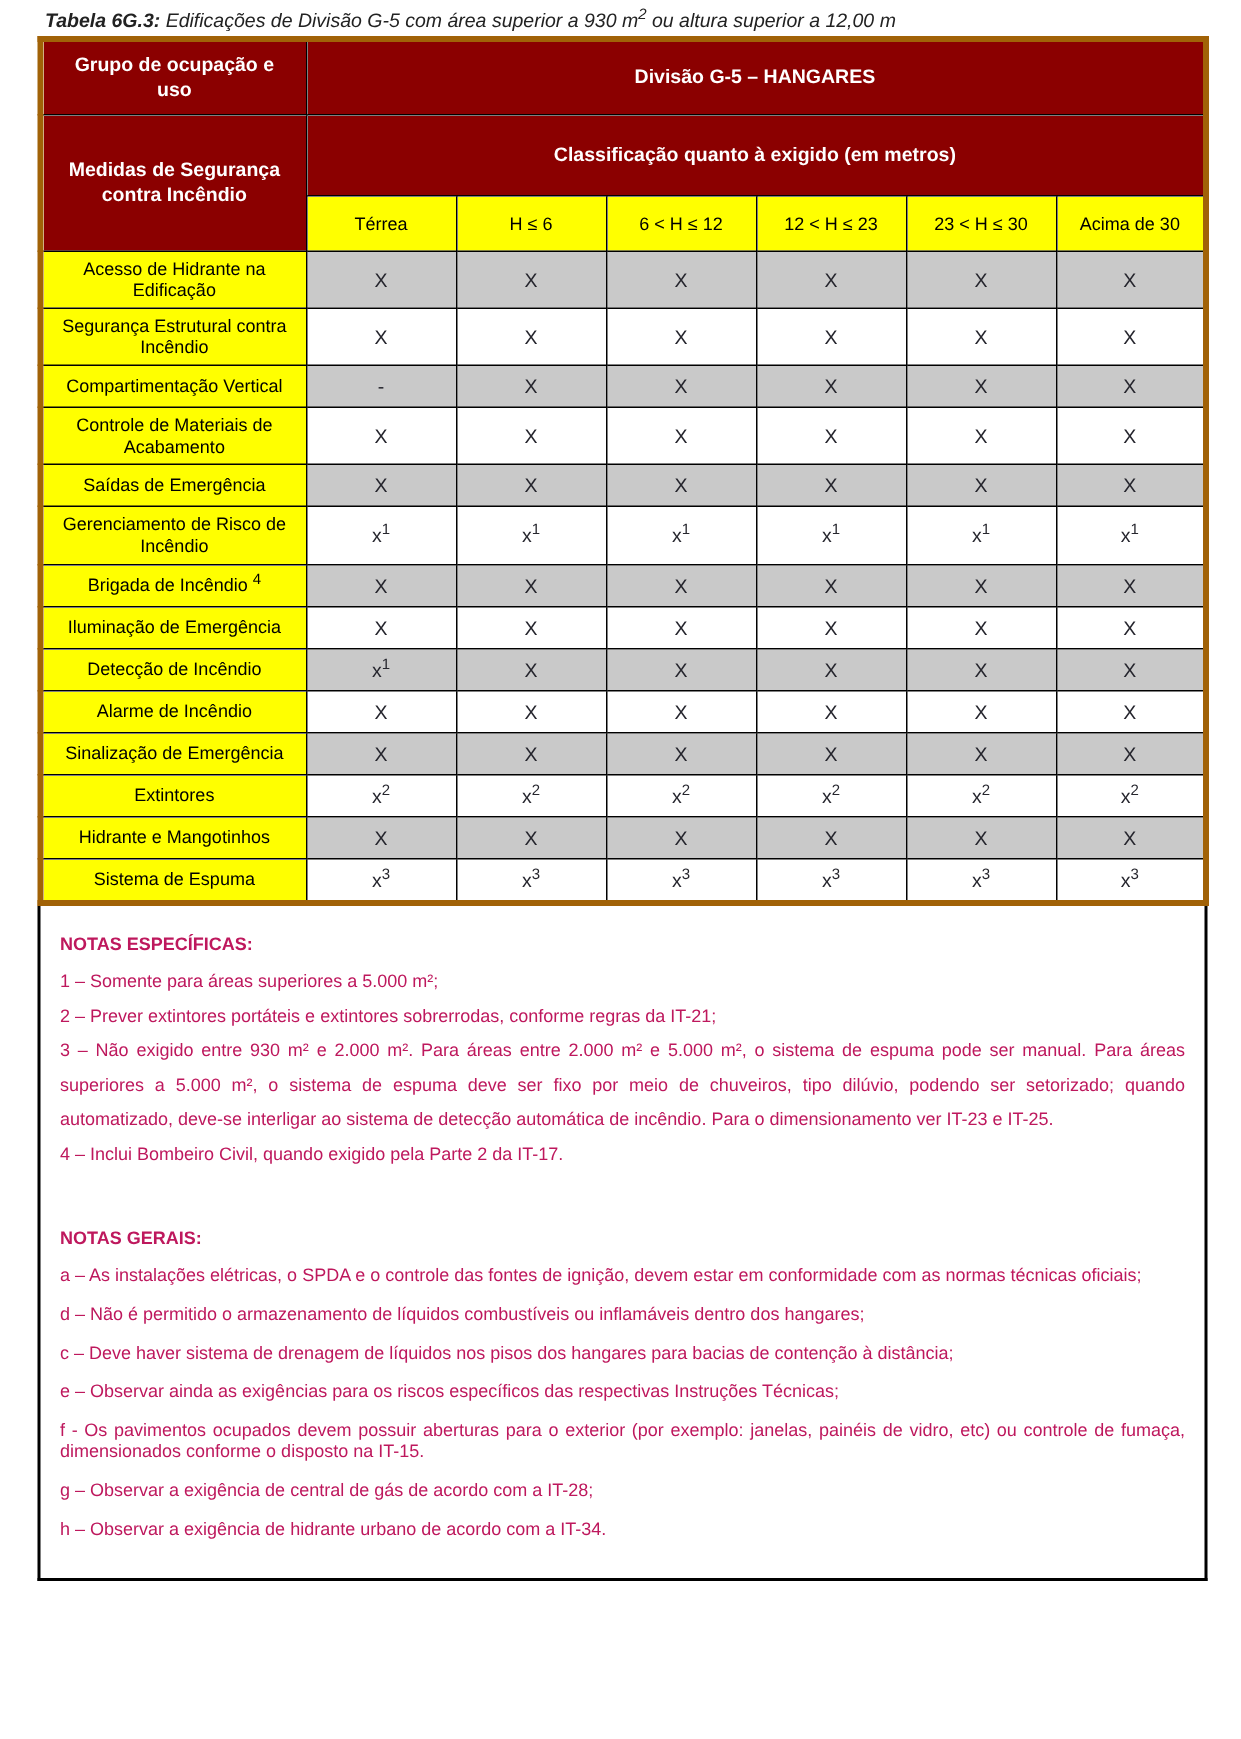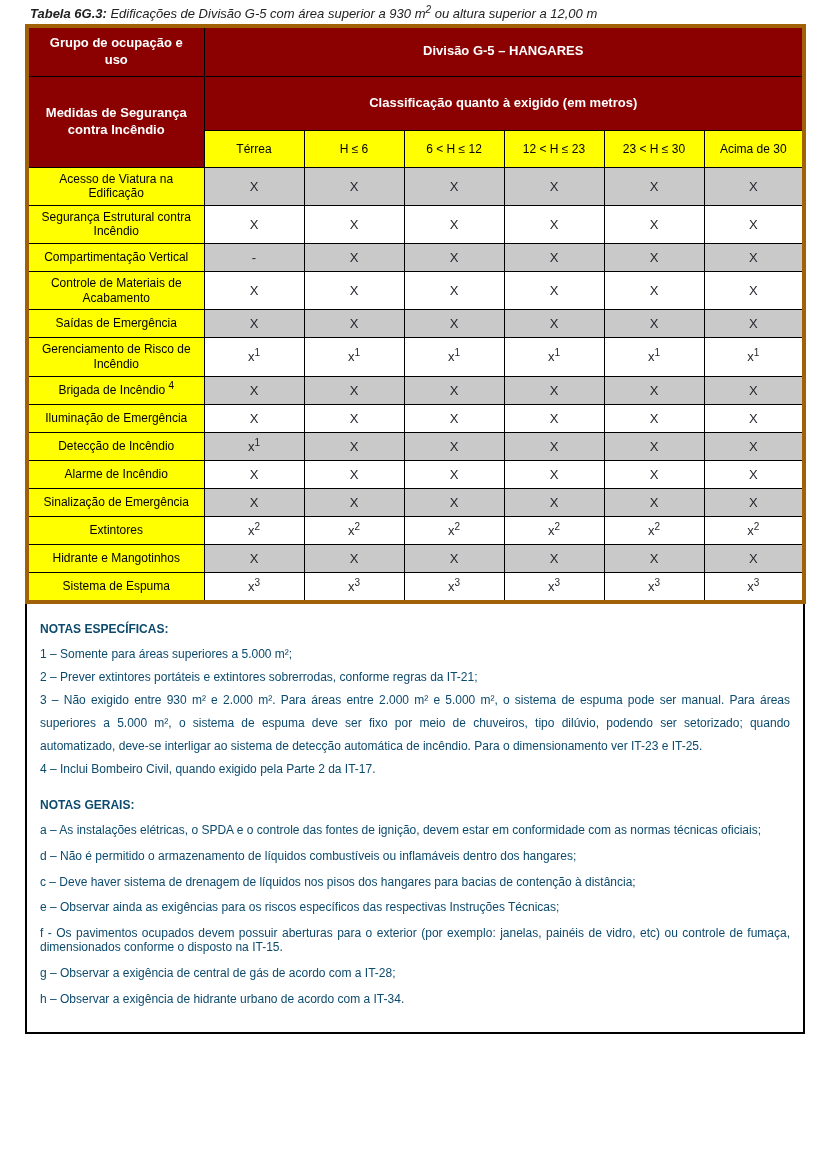--- a/index.html
+++ b/index.html
@@ -80,33 +80,33 @@
     line-height:0;
   }
   .notes{
     box-sizing:border-box;
     margin-left:25px;
     width:780px;
     border:2px solid #000;
     border-top:none;
     padding:8px 13px 26px 13px;
     font-size:12px;
-    color:#0c4a6e;
+    color:#be185d;
   }
   .notes .heading{
     font-weight:bold;
     font-size:12px;
     margin:6px 0 2px 0;
   }
   .sec-especificas p{
     margin:0;
     line-height:1.92;
     text-align:justify;
   }
-  .sec-gerais{margin-top:17px;}
+  .sec-gerais{margin-top:37px;}
   .sec-gerais p{
     margin:11px 0 0 0;
     line-height:1.22;
     text-align:justify;
   }
 </style>
 </head>
 <body>
 
 <div class="page">
@@ -138,21 +138,21 @@
         <th class="yellow-head">Térrea</th>
         <th class="yellow-head">H ≤ 6</th>
         <th class="yellow-head">6 &lt; H ≤ 12</th>
         <th class="yellow-head">12 &lt; H ≤ 23</th>
         <th class="yellow-head">23 &lt; H ≤ 30</th>
         <th class="yellow-head">Acima de 30</th>
       </tr>
     </thead>
     <tbody>
         <tr class="gray">
-          <td class="label-cell">Acesso de Viatura na Edificação</td>
+          <td class="label-cell">Acesso de Hidrante na Edificação</td>
           <td class="data-cell">X</td>
           <td class="data-cell">X</td>
           <td class="data-cell">X</td>
           <td class="data-cell">X</td>
           <td class="data-cell">X</td>
           <td class="data-cell">X</td>
         </tr>
         <tr>
           <td class="label-cell">Segurança Estrutural contra Incêndio</td>
           <td class="data-cell">X</td>

